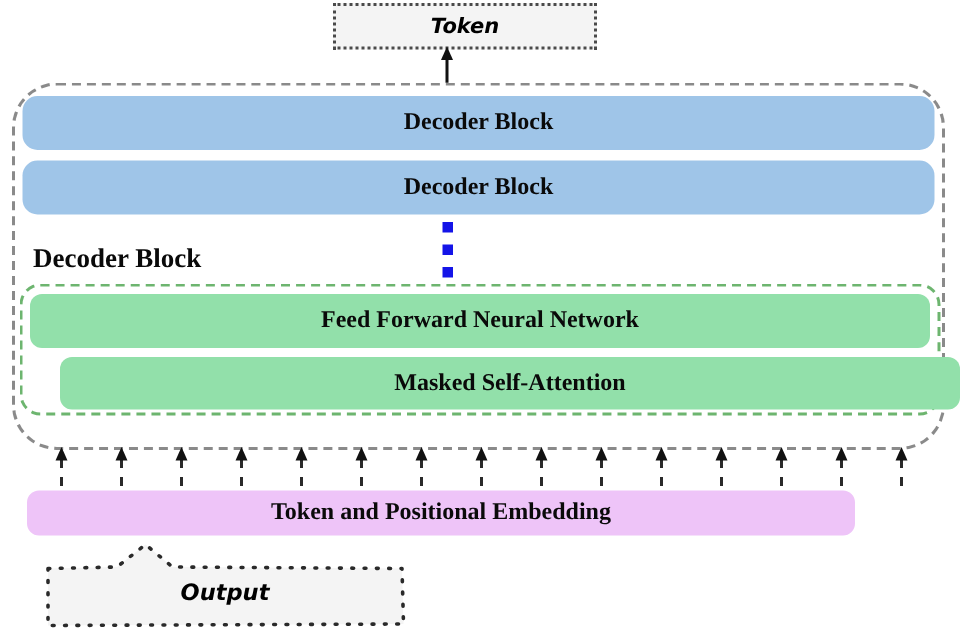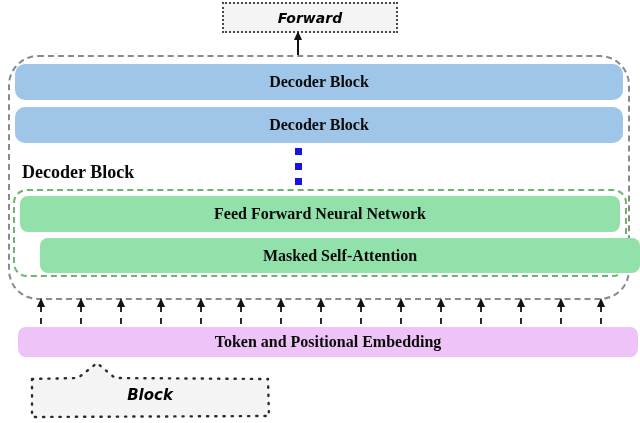--- a/index.html
+++ b/index.html
@@ -63,38 +63,38 @@
   .uparrow { position:absolute; top:6px; height:18px; width:0; border-left:2px dashed #2a2a2a; }
   .uparrow::before {
     content:''; position:absolute; top:-8px; left:-5px; width:0; height:0;
     border-left:4px solid transparent; border-right:4px solid transparent;
     border-bottom:9px solid #111;
   }
 
   
   #embedding-bar {
     background:var(--embedding-fill,#eec4f8); border-radius:8px;
-    left:18px; top:327px; width:620px; height:30px; font-size:16px;
+    left:18px; top:327px; width:552px; height:30px; font-size:16px;
   }
 
   
   #input-bubble-svg { position:absolute; left:28px; top:358px; }
   #input-label {
     position:absolute; left:30px; top:386px; width:240px; text-align:center;
     font-family:"DejaVu Sans", sans-serif; font-weight:bold; font-style:italic;
     font-size:15px; color:#000;
   }
 </style>
 </head>
 <body>
 
 <div id="stage">
 
   <div id="output-box" class="terminal">
-    <span>Forward</span>
+    <span>Token</span>
   </div>
   <div class="solid-up-arrow"></div>
 
   <div id="outer-container"></div>
 
   <div id="decoder-bar-1" class="bar blue-bar">Decoder Block</div>
   <div id="decoder-bar-2" class="bar blue-bar">Decoder Block</div>
 
   <div id="ellipsis">
       <div class="dot"></div>
@@ -124,15 +124,15 @@
       <div class="uparrow" style="left: 520px;"></div>
       <div class="uparrow" style="left: 560px;"></div>
       <div class="uparrow" style="left: 600px;"></div>
     </div>
 
   <div id="embedding-bar" class="bar">Token and Positional Embedding</div>
 
   <svg id="input-bubble-svg" width="248" height="64" viewBox="0 0 248 64">
     <path d="M 4 21 L 50 20 L 69 5 L 87 20 L 240 21 L 241 58 L 4 59 Z" fill="#f4f4f4" stroke="#2a2a2a" stroke-width="2.4" stroke-dasharray="1.2 7" stroke-linecap="round" stroke-linejoin="round"></path>
   </svg>
-  <div id="input-label">Block</div>
+  <div id="input-label">Output</div>
 
 </div>
 
 </body></html>

